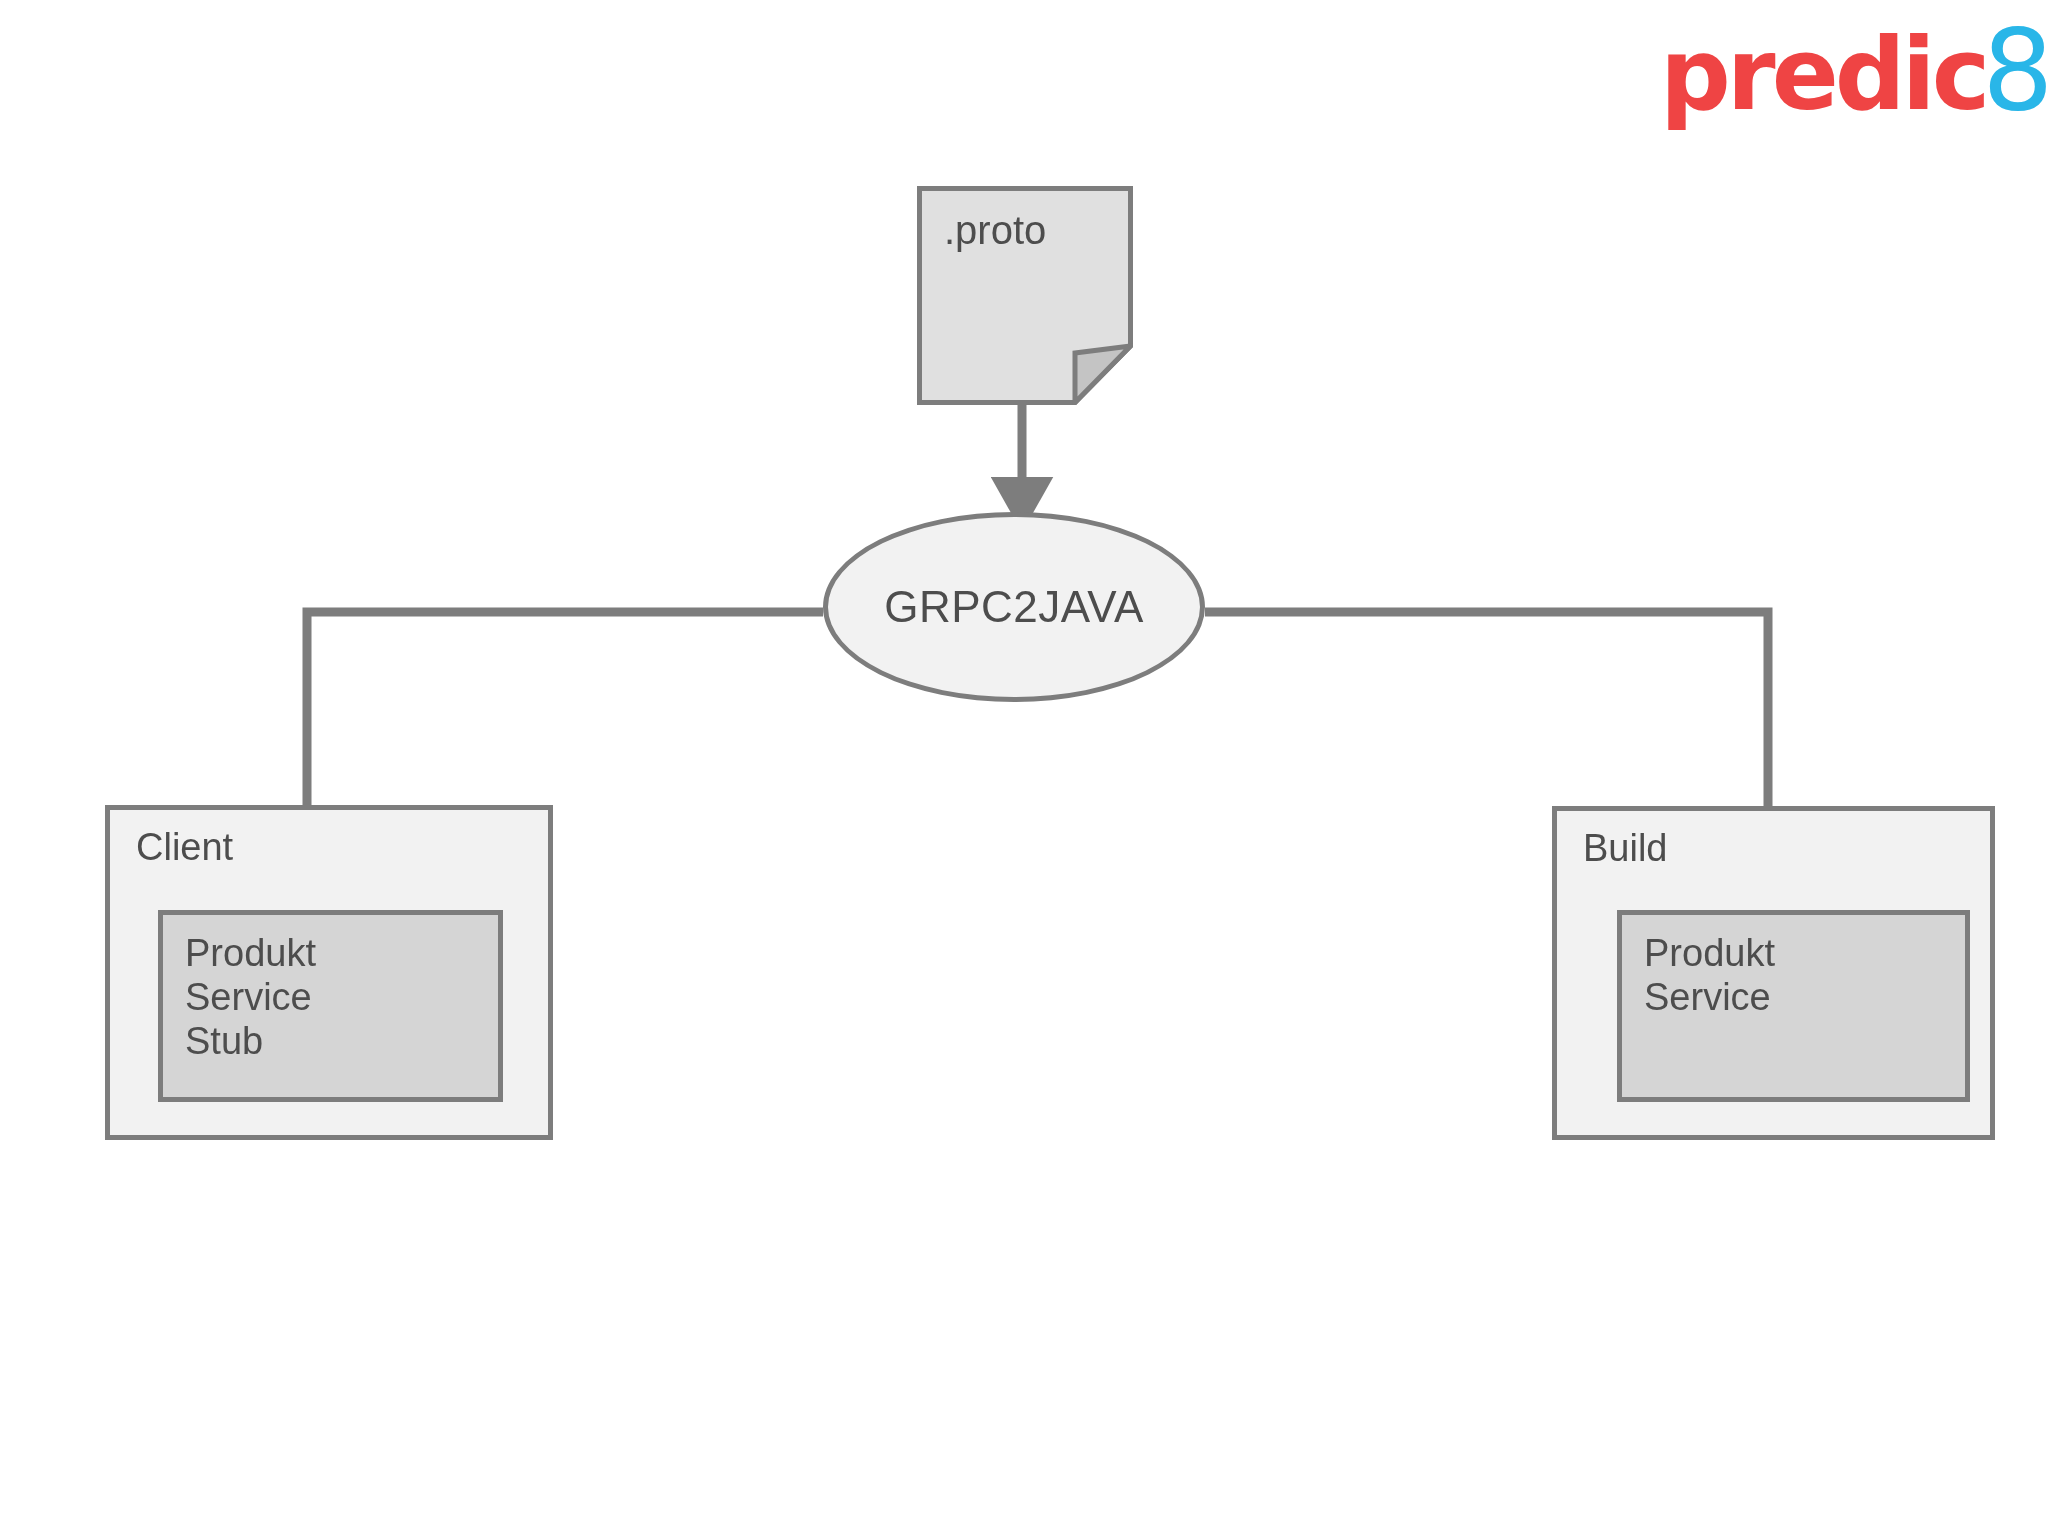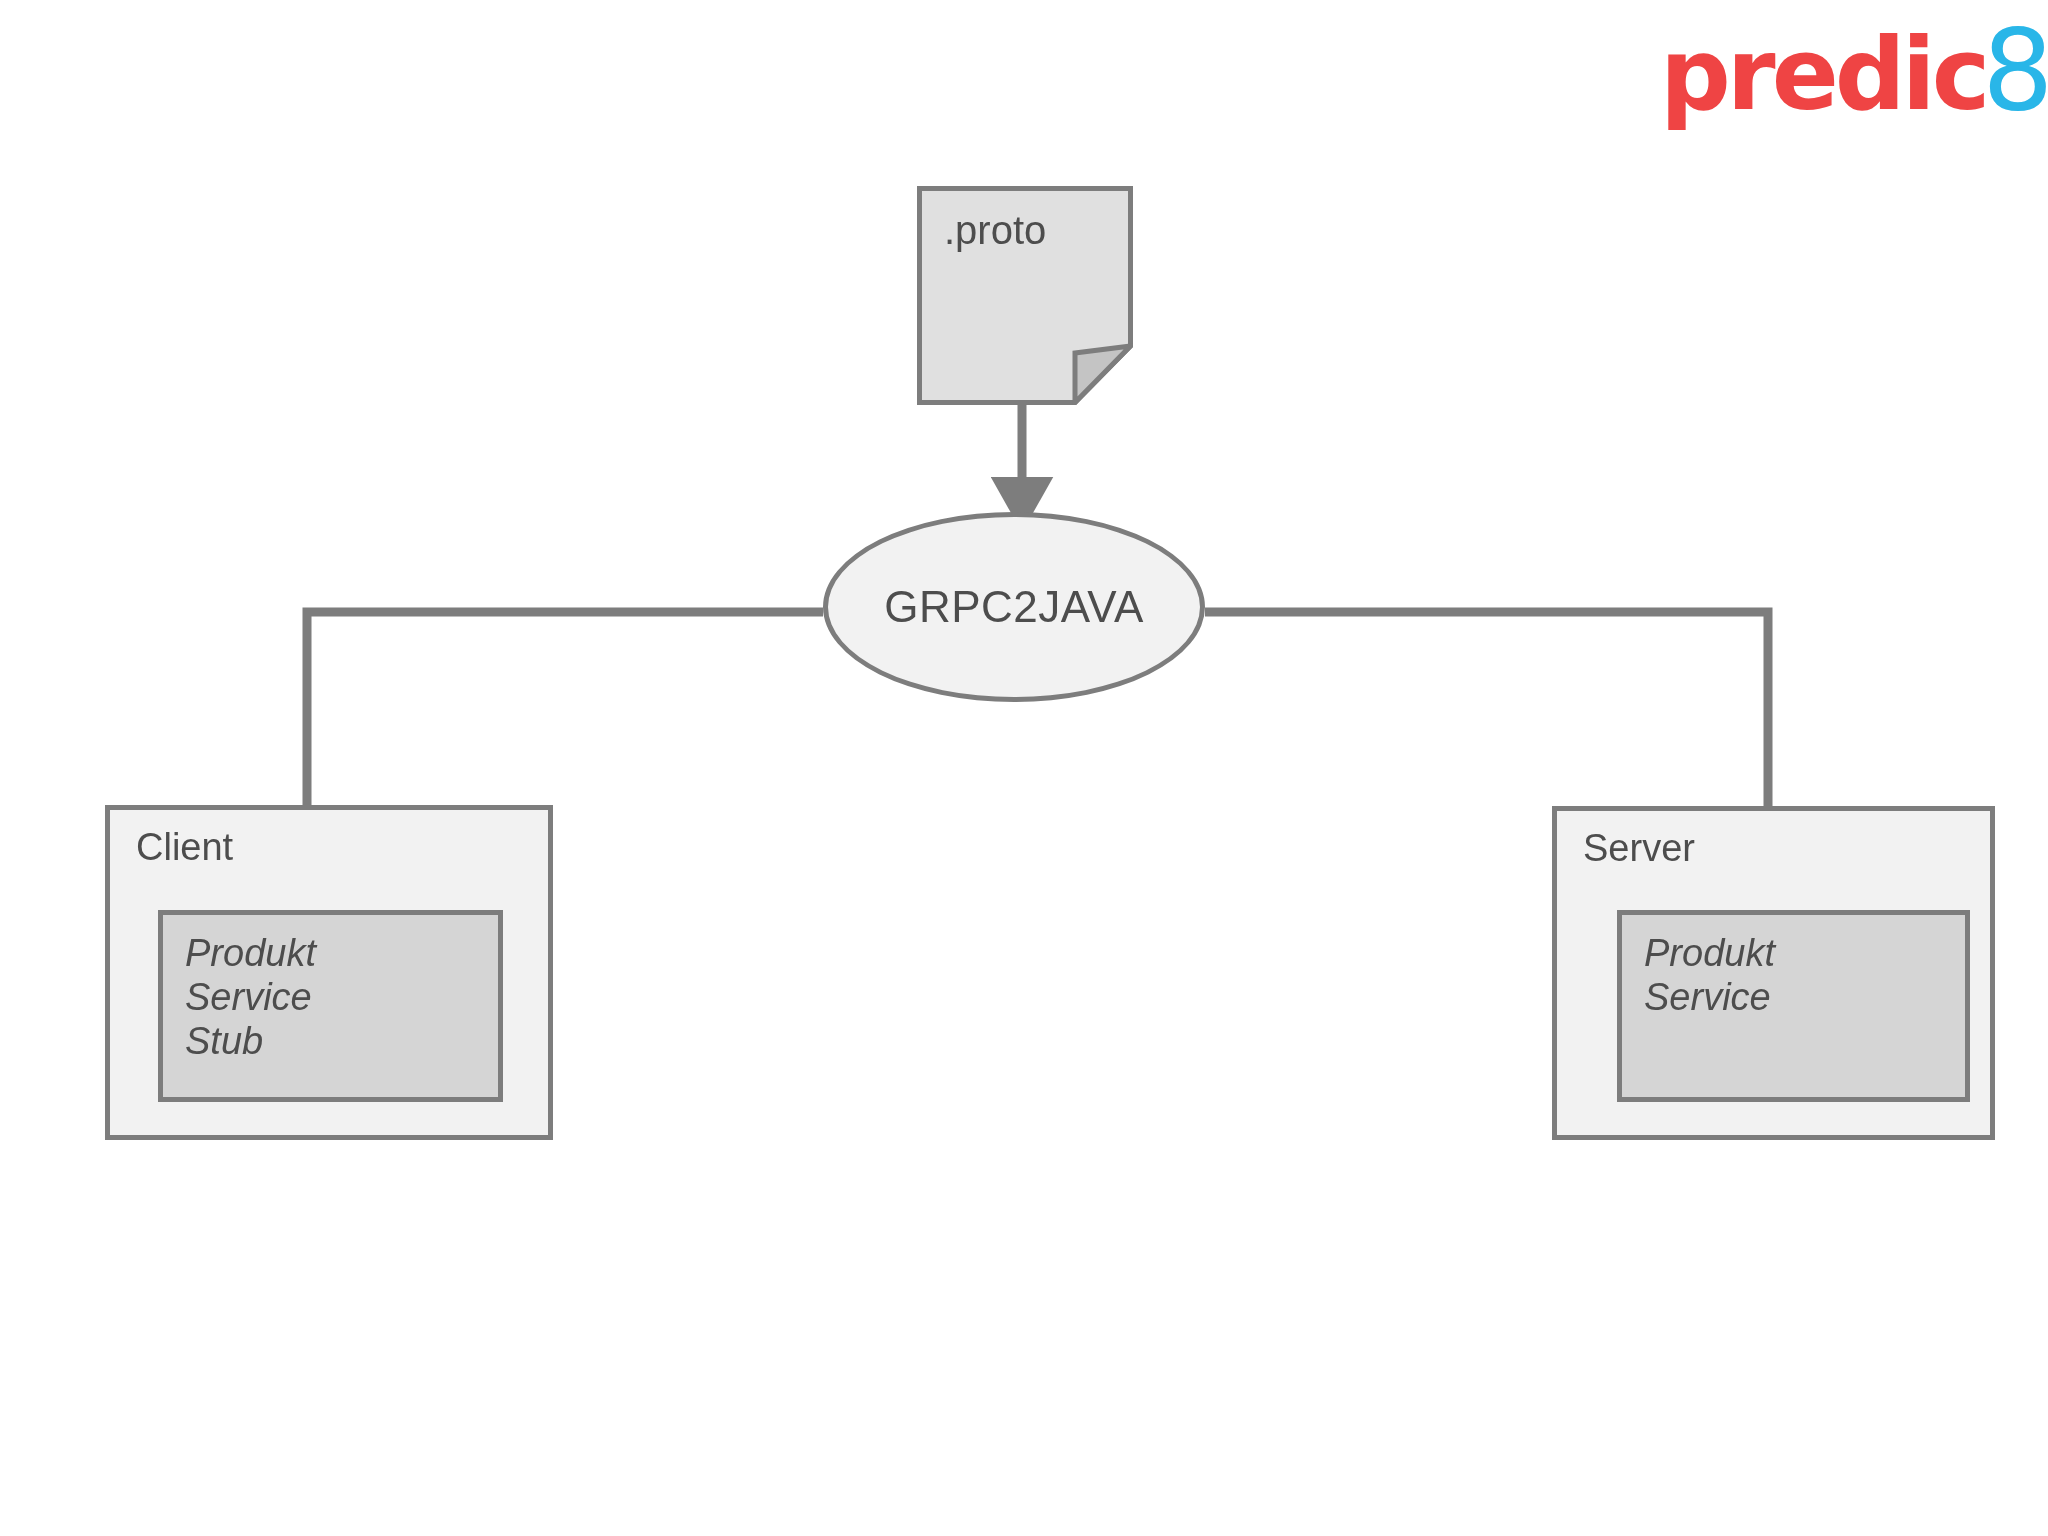--- a/index.html
+++ b/index.html
@@ -131,21 +131,20 @@
     box-sizing: border-box;
   }
   .inner-text {
     position: absolute;
     left: 22px;
     top: 16px;
     color: #4d4d4d;
     font-size: 38px;
     line-height: 1.16;
     white-space: pre-line;
-    font-style: italic;
   }
 
   #client-box { left: 90px;  top: 805px; width: 448px; height: 335px; }
   #client-inner { left: 48px; top: 100px; width: 345px; height: 192px; }
 
   #server-box { left: 1537px; top: 806px; width: 443px; height: 334px; }
   #server-inner { left: 60px; top: 99px; width: 353px; height: 192px; }
 
   
   #caption {
@@ -207,21 +206,21 @@
   <div id="client-box" class="container-box">
     <div class="container-title">Client</div>
     <div id="client-inner" class="inner-box">
       <div class="inner-text">Produkt
 Service
 Stub</div>
     </div>
   </div>
 
   <div id="server-box" class="container-box">
-    <div class="container-title">Server</div>
+    <div class="container-title">Build</div>
     <div id="server-inner" class="inner-box">
       <div class="inner-text">Produkt
 Service</div>
     </div>
   </div>
 
 
 </div>
 
 </body></html>

